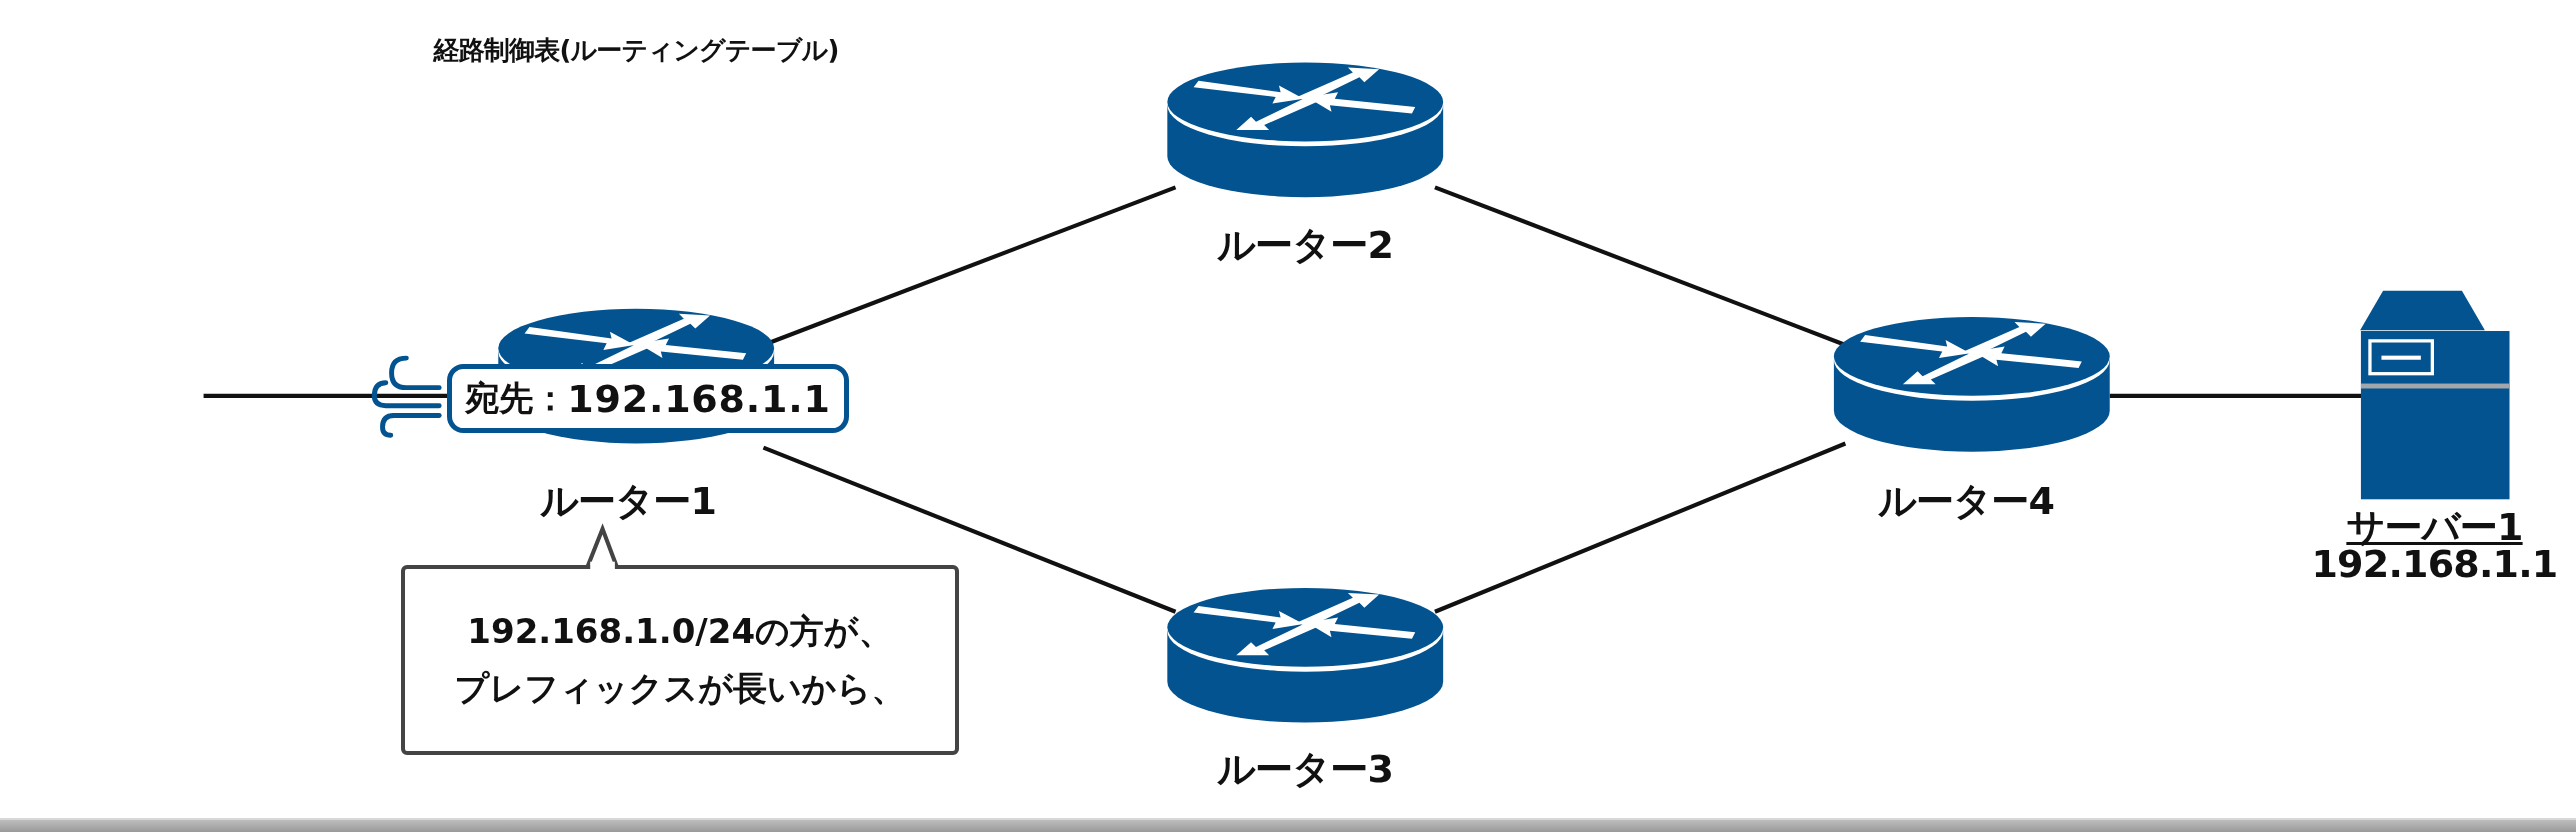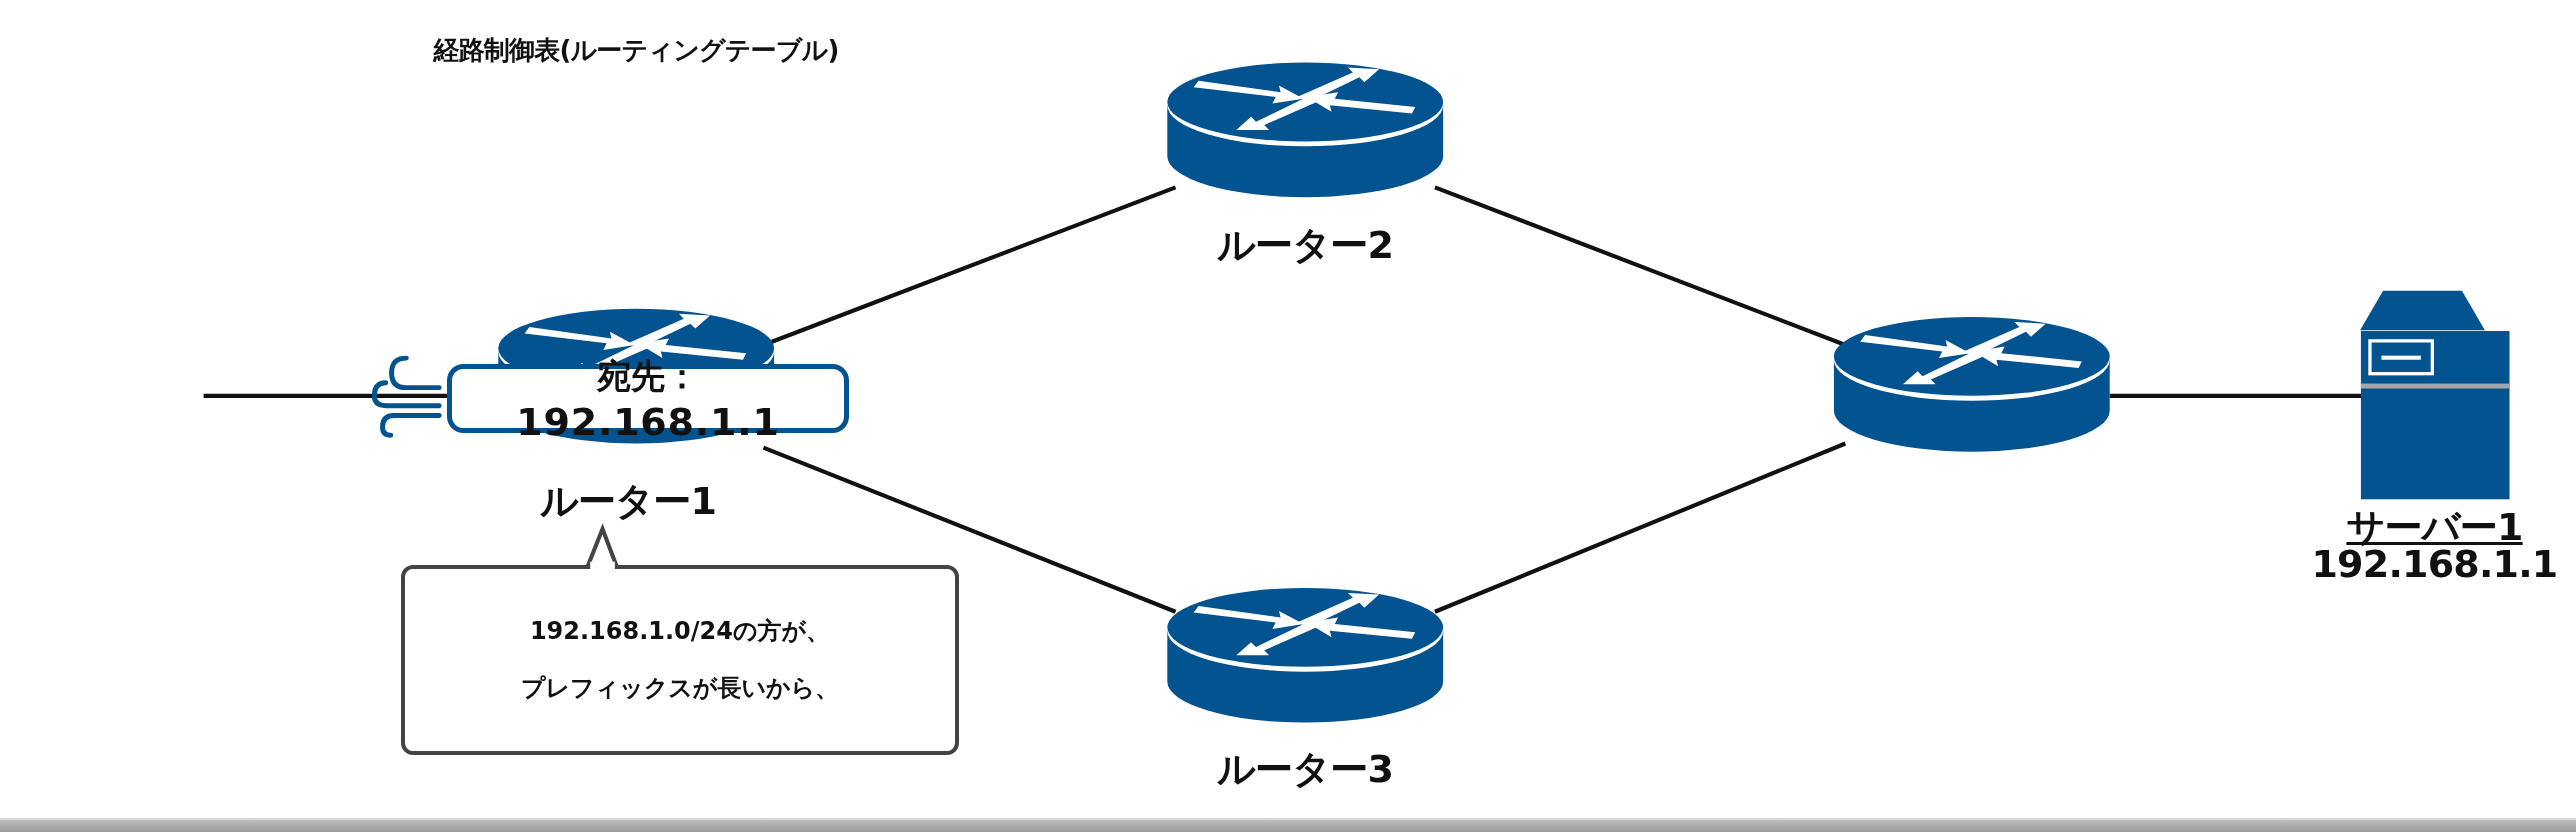--- a/index.html
+++ b/index.html
@@ -44,29 +44,29 @@
   table.rt td.c1 { border-right: 1.6px solid #c8c8c8; }
 
   .node-label {
     position: absolute; font-size: 38px; font-weight: bold; color: #111;
     text-align: center; white-space: nowrap; letter-spacing: -0.8px;
   }
   .packet {
     position: absolute; left: 447px; top: 364px; width: 402px; height: 69px;
     box-sizing: border-box; border: 5.7px solid #02538f; border-radius: 16.4px;
     background: #fff; display: flex; align-items: center; justify-content: center;
-    font-size: 34px; font-weight: bold; color: #111; white-space: nowrap; flex-direction: column;
+    font-size: 34px; font-weight: bold; color: #111; white-space: nowrap;
   }
   .packet .ip { font-size: 38px; letter-spacing: 0.8px; }
   .bubble {
     position: absolute; left: 401px; top: 565px; width: 558px; height: 190px;
-    box-sizing: border-box; border: 4.1px solid #444; border-radius: 12px;
+    box-sizing: border-box; border: 4.1px solid #444; border-radius: 6px;
     background: #fff; display: flex; flex-direction: column;
     align-items: center; justify-content: center;
-    font-size: 24px; font-weight: bold; color: #111; line-height: 57px;
+    font-size: 34px; font-weight: bold; color: #111; line-height: 57px;
   }
 </style>
 </head>
 <body>
 
 <div id="canvas">
 
   <svg id="diagram" width="2576" height="818" viewBox="0 0 3138 996">
     <defs>
       <g id="router-shape">
@@ -128,20 +128,21 @@
   <div class="table-title">経路制御表(ルーティングテーブル)</div>
 
   <div class="packet">
     <span>宛先：</span>
     <span class="ip">192.168.1.1</span>
   </div>
 
   <div class="node-label" style="left:501px; top:476px; width:254px;">ルーター1</div>
   <div class="node-label" style="left:1178px; top:220px; width:254px;">ルーター2</div>
   <div class="node-label" style="left:1178px; top:744px; width:254px;">ルーター3</div>
+  <div class="node-label" style="left:1839px; top:476px; width:254px;">ルーター4</div>
   <div class="node-label" style="left:2299px; top:502px; width:271px;text-decoration:underline;">サーバー1</div>
   <div class="node-label" style="left:2299px; top:542px; width:271px;">192.168.1.1</div>
 
   <div class="bubble">
     <div>192.168.1.0/24の方が、</div>
     <div>プレフィックスが長いから、</div>
   </div>
   <svg style="position:absolute;left:0;top:0;pointer-events:none" width="2576" height="818" viewBox="0 0 3138 996">
     <rect x="719" y="684" width="30" height="10" fill="#ffffff"></rect>
   </svg>

